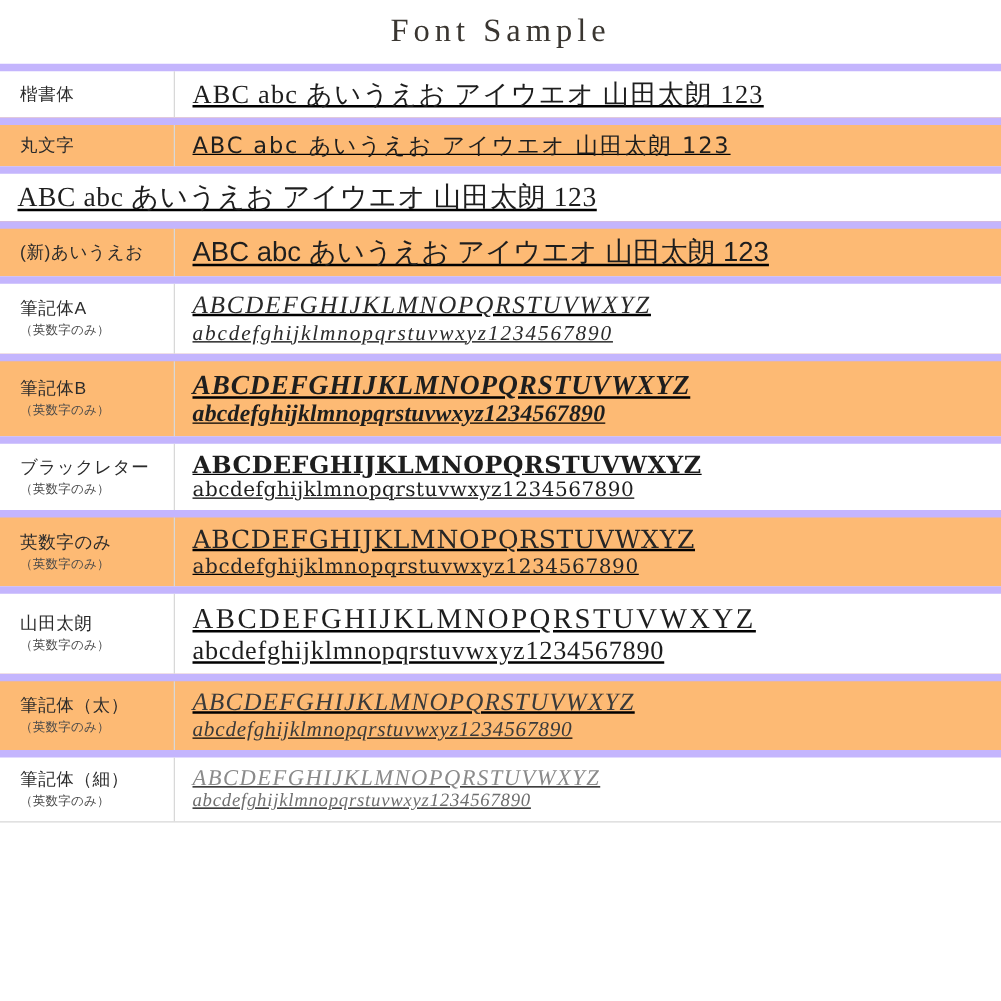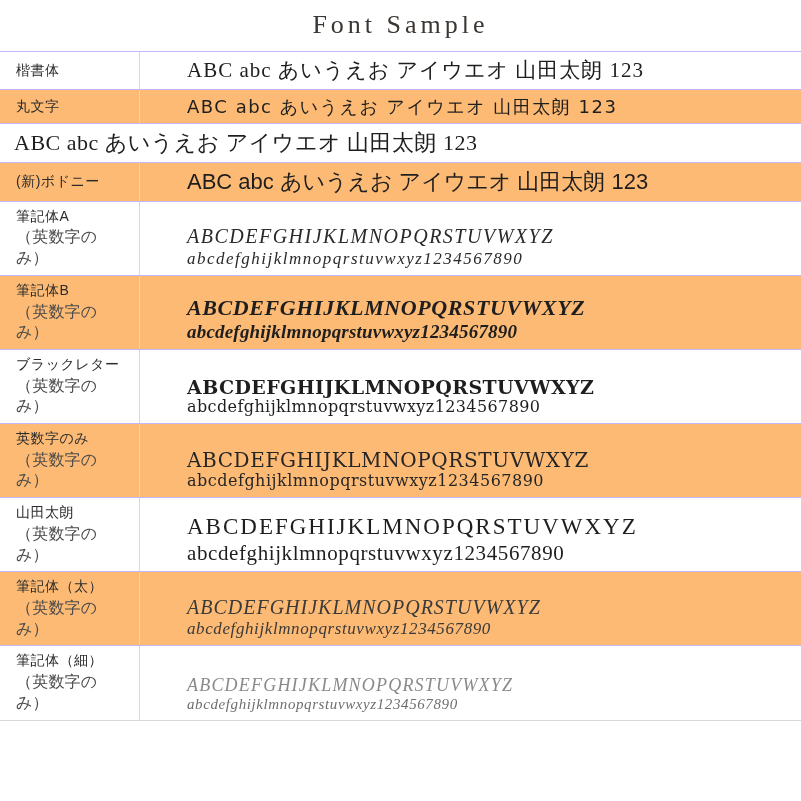--- a/index.html
+++ b/index.html
@@ -32,22 +32,21 @@
     margin: 0;
   }
   .table {
     width: 801px;
     border-collapse: collapse;
     table-layout: fixed;
   }
   .row {
     display: flex;
     align-items: stretch;
-    border-top: 1px solid #c4b5fd;
-    gap: 33px;
+    border-top: 6px solid #c4b5fd;
   }
   .row:last-child {
     border-bottom: 1px solid #d8d8d8;
   }
   .row.alt {
     background: #fdba74;
   }
   .label-cell {
     width: 140px;
     min-width: 140px;
@@ -58,35 +57,36 @@
     justify-content: center;
     border-right: 1px solid #d8d8d8;
   }
   .label-main {
     font-size: 14px;
     color: #2b2b2b;
     line-height: 1.25;
     letter-spacing: 0.5px;
   }
   .label-sub {
-    font-size: 16px;
+    font-size: 10px;
     color: #4a4a4a;
     line-height: 1.3;
     margin-top: 2px;
     letter-spacing: 0.2px;
   }
   .sample-cell {
     flex: 1;
     box-sizing: border-box;
     padding: 6px 14px 6px 14px;
     display: flex;
     flex-direction: column;
-    justify-content: flex-end;
+    justify-content: flex-start;
     overflow: hidden;
     white-space: nowrap;
+    text-decoration: underline;
   }
   .sample-line {
     color: #1e1e1e;
     line-height: 1.18;
   }
 
   
   .s-kaisho {
     font-family: "Liberation Serif", serif;
     font-size: 21px;
@@ -225,21 +225,21 @@
     </div>
 
     <div class="row">
       <div class="sample-cell">
         <div class="sample-line s-mincho">ABC abc あいうえお アイウエオ 山田太朗 123</div>
       </div>
     </div>
 
     <div class="row alt">
       <div class="label-cell">
-        <div class="label-main">(新)ボドニー</div>
+        <div class="label-main">(新)あいうえお</div>
       </div>
       <div class="sample-cell">
         <div class="sample-line s-gothic">ABC abc あいうえお アイウエオ 山田太朗 123</div>
       </div>
     </div>
 
     <div class="row">
       <div class="label-cell">
         <div class="label-main">筆記体A</div>
         <div class="label-sub">（英数字のみ）</div>

